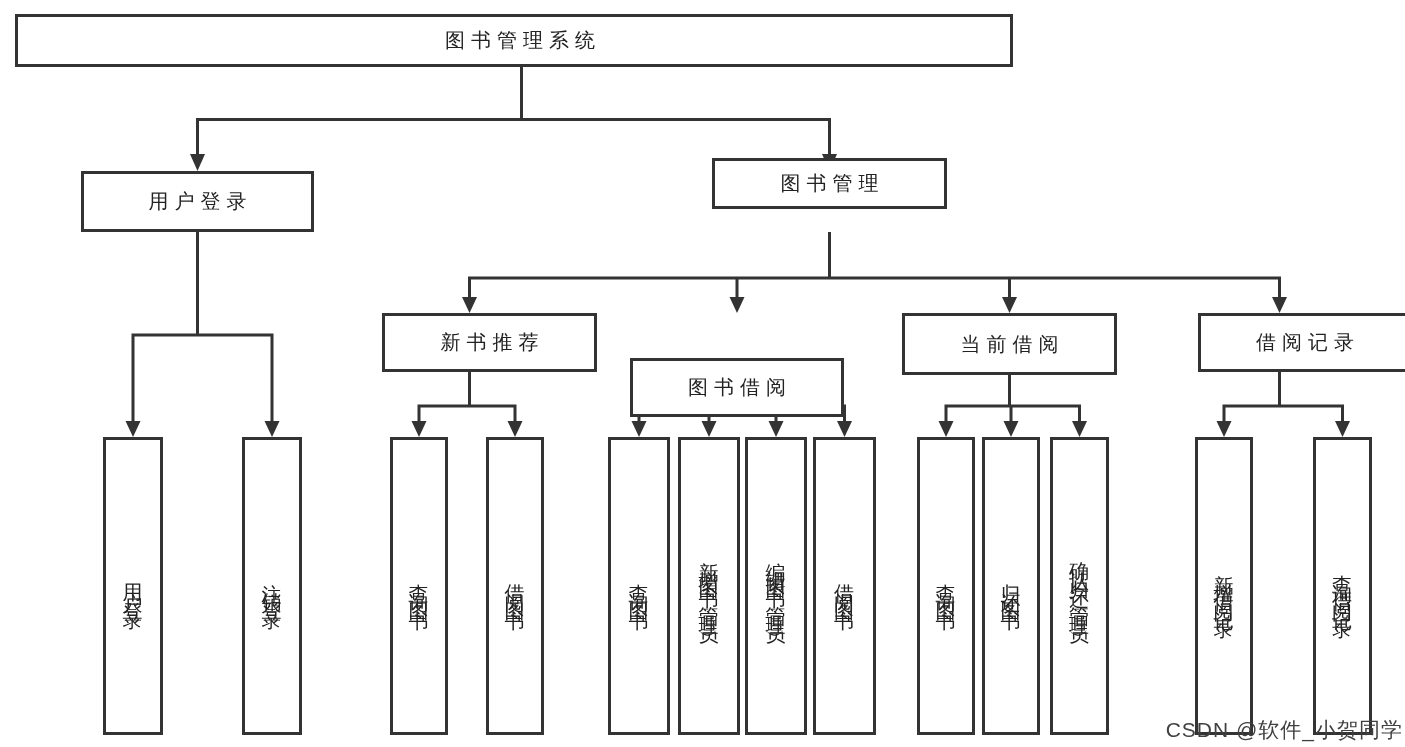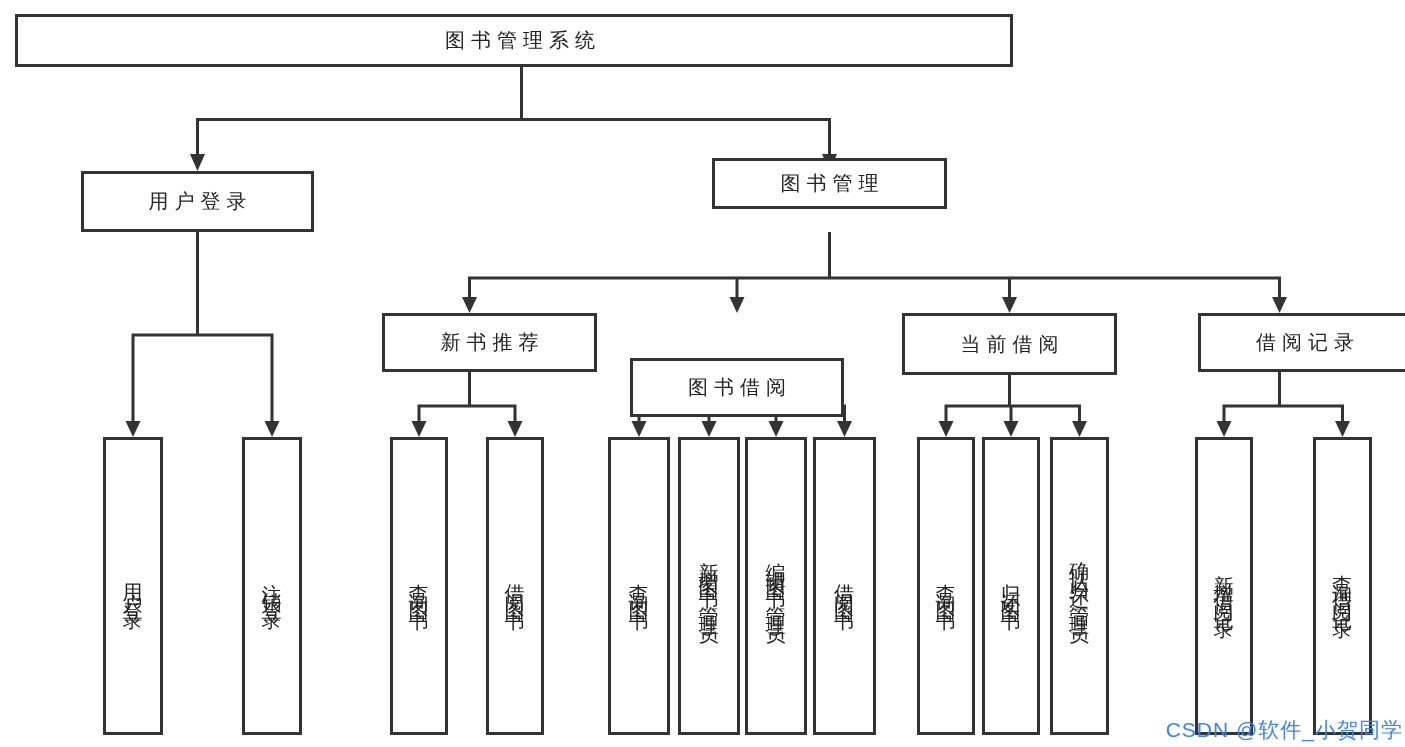--- a/index.html
+++ b/index.html
@@ -43,21 +43,21 @@
     width: 1405px; height: 747px;
     z-index: 1;
   }
   #connectors path { stroke: #333333; stroke-width: 3; fill: none; }
   #connectors polygon { fill: #333333; stroke: none; }
   .watermark {
     position: absolute;
     right: 2px;
     bottom: 3px;
     font-size: 21px;
-    color: #3b82f6;
+    color: #404040;
     letter-spacing: 1px;
     z-index: 3;
     white-space: nowrap;
   }
 </style>
 </head>
 <body>
 
 <div id="stage">
 

